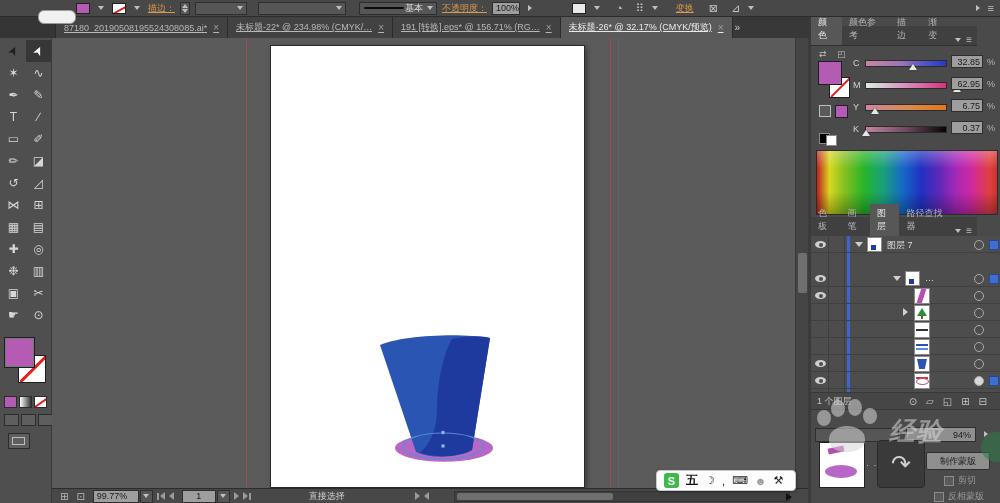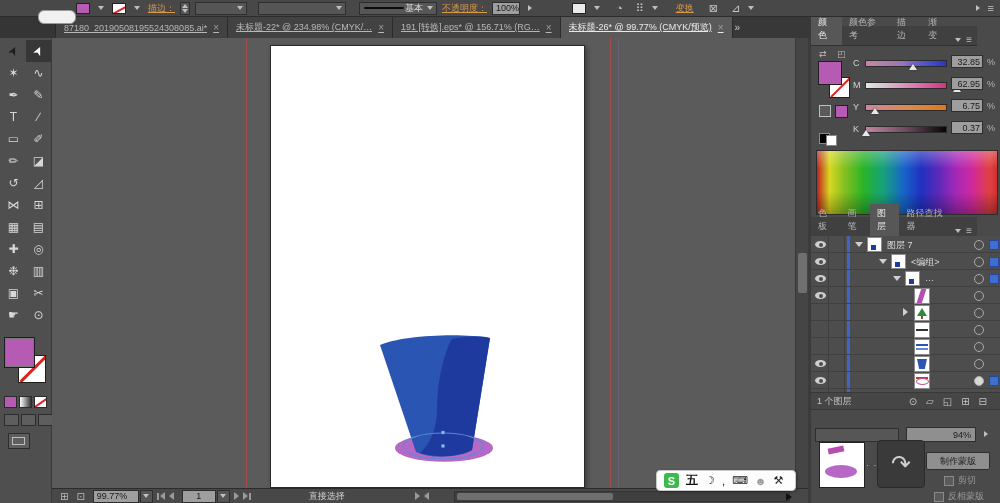--- a/index.html
+++ b/index.html
@@ -207,21 +207,21 @@
     </div>
     <div class="tab">
       <span style="overflow:hidden;white-space:nowrap;max-width:150px">未标题-22* @ 234.98% (CMYK/…</span>
       <span class="x">×</span>
     </div>
     <div class="tab">
       <span style="overflow:hidden;white-space:nowrap;max-width:148px">191 [转换].eps* @ 156.71% (RG…</span>
       <span class="x">×</span>
     </div>
     <div class="tab active">
-      <span style="overflow:hidden;white-space:nowrap;max-width:158px">未标题-26* @ 99.77% (CMYK/预览)</span>
+      <span style="overflow:hidden;white-space:nowrap;max-width:158px">未标题-26* @ 32.17% (CMYK/预览)</span>
       <span class="x">×</span>
     </div>
     <div class="tab-rest">
       <span class="overflow">»</span>
     </div>
   </div>
   <div class="abs tooltip-stub"></div>
 
   <div class="abs toolbar">
     <div class="tgrid">
@@ -449,28 +449,20 @@
       <span class="bluestripe"></span>
 
       <div class="lrow" style="top:0">
         <span class="eye"></span>
         <span class="disc-dn" style="left:44px"></span>
         <span class="licon page" style="left:56px"></span>
         <span class="llabel" style="left:76px">图层 7</span>
         <span class="target"></span>
         <span class="selsq"></span>
       </div>
-      <div class="lrow" style="top:17px">
-        <span class="eye"></span>
-        <span class="disc-dn" style="left:68px"></span>
-        <span class="licon page" style="left:80px"></span>
-        <span class="llabel" style="left:100px">&lt;编组&gt;</span>
-        <span class="target"></span>
-        <span class="selsq"></span>
-      </div>
       <div class="lrow" style="top:34px">
         <span class="eye"></span>
         <span class="disc-dn" style="left:82px"></span>
         <span class="licon page" style="left:94px"></span>
         <span class="llabel" style="left:114px">…</span>
         <span class="target"></span>
         <span class="selsq"></span>
       </div>
       <div class="lrow" style="top:51px">
         <span class="eye"></span>
@@ -530,20 +522,31 @@
       <span class="tp-check" style="left:133px;top:64px">
         <span class="cbx"></span>
         <span>剪切</span>
       </span>
       <span class="tp-check" style="left:123px;top:80px">
         <span class="cbx"></span>
         <span>反相蒙版</span>
       </span>
     </div>
 
+    <div class="watermark">
+      <span class="paw">
+        <span class="palm"></span>
+          <span class="t1"></span>
+          <span class="t2"></span>
+          <span class="t3"></span>
+          <span class="t4"></span>
+      </span>
+      <span class="wm-text">经验</span>
+      <span class="wm-green"></span>
+    </div>
   </div>
 
   <div class="abs ime">
     <span class="ime-logo">S</span>
     <span class="ime-mode">五</span>
     <span class="ime-ic">☽</span>
     <span class="ime-ic">,</span>
     <span class="ime-ic">⌨</span>
     <span class="ime-ic dim">☻</span>
     <span class="ime-ic">⚒</span>

